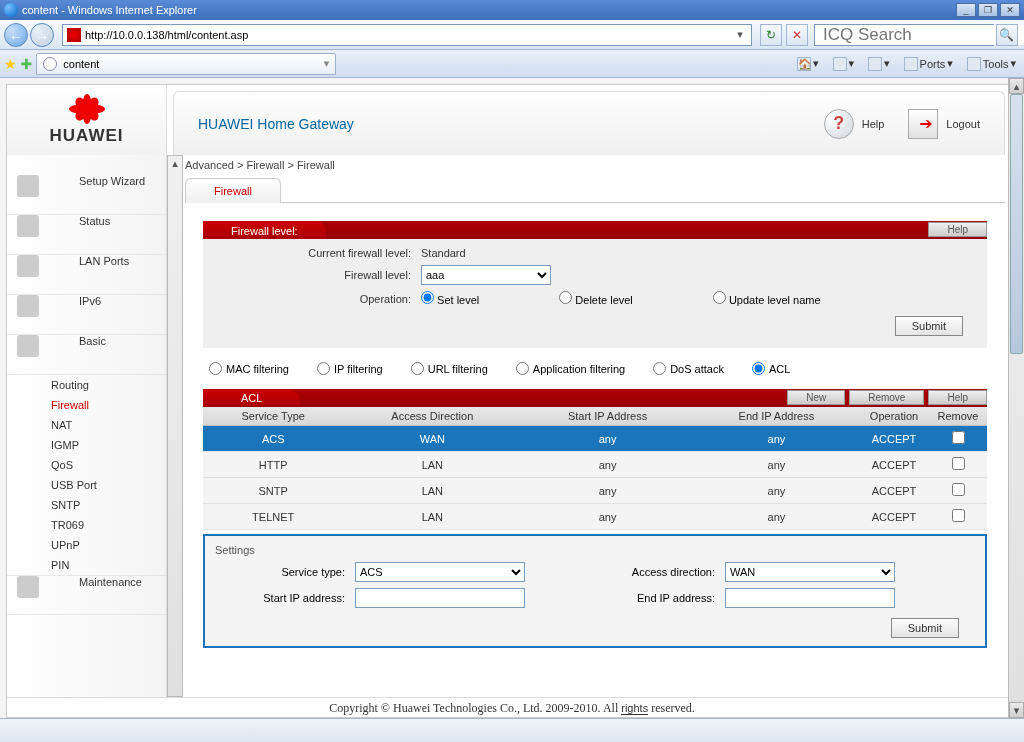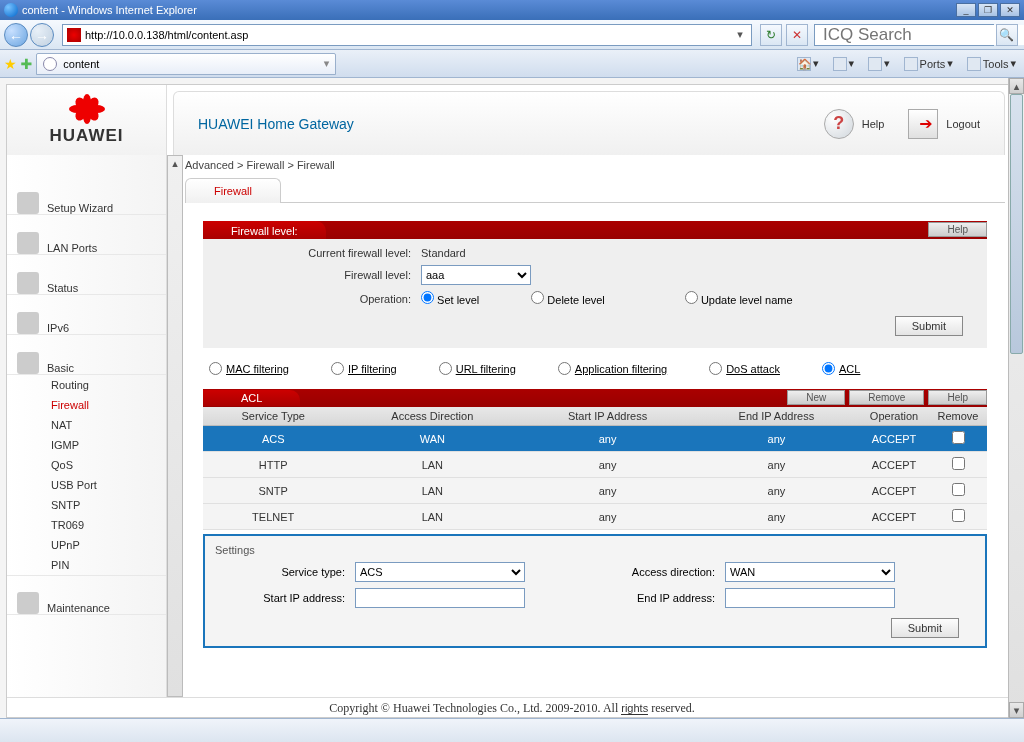--- a/index.html
+++ b/index.html
@@ -44,21 +44,21 @@
 .page-header { grid-row: 1; grid-column: 2; background: linear-gradient(#fff,#f0f0f0); border-bottom: 1px solid #ddd; display: flex; align-items: center; padding: 0 24px; border-radius: 6px 6px 0 0; margin: 6px 12px 0 6px; border:1px solid #ddd; border-bottom:none; }
 .page-header .title { color: #0066a0; font-size: 14px; font-weight: normal; }
 .page-header .hdr-right { margin-left: auto; display: flex; align-items: center; gap: 24px; }
 .hdr-btn { display: flex; align-items: center; gap: 8px; color: #333; }
 .help-ico { width: 30px; height: 30px; border-radius: 50%; background: radial-gradient(circle at 30% 30%, #fff, #d0d6dc); border: 1px solid #aaa; display:flex; align-items:center; justify-content:center; color:#c44; font-size:18px; font-weight:bold; }
 .logout-ico { width: 30px; height: 30px; background: linear-gradient(#fff,#e0e0e0); border: 1px solid #aaa; position:relative; display:flex; align-items:center; }
 .logout-ico:after { content:'➔'; color:#d00; font-size:16px; margin-left:10px; }
 
 
 .sidebar { grid-row: 2; grid-column: 1; background: linear-gradient(to right, #fff, #f4f4f4); border-right: 1px solid #ddd; padding-top: 20px; }
-.side-item { display: flex; align-items: flex-end; height: 40px; padding-left: 10px; color: #333; border-bottom: 1px solid #e8e8e8; cursor: pointer; }
+.side-item { display: flex; align-items: flex-start; height: 40px; padding-left: 10px; color: #333; border-bottom: 1px solid #e8e8e8; cursor: pointer; gap: 32px; }
 .side-item .sico { width: 22px; height: 22px; margin-right: 8px; background: #ccc; border-radius: 3px; }
 .side-item.active { color: #c00; }
 .sub-list { padding-left: 44px; }
 .sub-item { height: 20px; line-height: 20px; color: #333; cursor: pointer; }
 .sub-item.active { color: #c00; }
 
 
 .main { grid-row: 2; grid-column: 2; padding: 0 12px 6px 0; position: relative; overflow: hidden; }
 .scroll-hint { position:absolute; left:0; top:0; bottom:0; width:16px; background: linear-gradient(#f0f0f0,#e0e0e0); border:1px solid #bbb; }
 .scroll-hint .up { position:absolute; top:0; width:100%; height:16px; text-align:center; line-height:14px; color:#555; }
@@ -68,26 +68,26 @@
 .subtab { background: linear-gradient(#fff,#f0f0f0); border: 1px solid #ccc; border-bottom: none; border-radius: 6px 6px 0 0; padding: 6px 28px; color: #c00; position: relative; top: 1px; }
 
 .content-area { background: #fff; padding: 18px 18px 10px 18px; }
 .section-hdr { background: linear-gradient(#a00, #900); display: flex; align-items: center; height: 18px; }
 .section-hdr .tabchip { background: linear-gradient(#c00,#a00); color: #fff; padding: 2px 28px; border-radius: 0 10px 0 0; height:18px; line-height:16px; }
 .section-hdr .help-link { margin-left: auto; background: linear-gradient(#eee,#ccc); border: 1px solid #999; color: #555; padding: 1px 18px; font-size: 10px; position:relative; top:-1px; }
 
 .panel { background: #efefef; padding: 8px; }
 .frow { display: flex; align-items: center; margin-bottom: 6px; }
 .frow .flabel { width: 210px; text-align: right; padding-right: 10px; color: #333; }
-.frow select { width: 110px; height: 20px; background: #fff; border: 1px solid #7a9bc0; }
+.frow select { width: 130px; height: 20px; background: #fff; border: 1px solid #7a9bc0; }
 .frow .val { color: #333; }
 .submit-row { text-align: right; padding: 4px 16px; }
 .btn { background: linear-gradient(#fdfdfd,#e4e4e4); border: 1px solid #888; padding: 3px 16px; cursor: pointer; color:#333; }
 
-.filter-row { display: flex; gap: 42px; padding: 14px 6px; align-items: flex-start; text-decoration: underline; }
+.filter-row { display: flex; gap: 28px; padding: 14px 6px; align-items: flex-start; }
 .filter-row label { display: flex; align-items: center; gap: 4px; }
 
 .acl-hdr { display: flex; align-items: center; height: 18px; background: linear-gradient(#a00,#900); }
 .acl-hdr .tabchip { background: linear-gradient(#c00,#a00); color:#fff; padding:2px 38px; border-radius:0 10px 0 0; }
 .acl-hdr .rbtns { margin-left: auto; display: flex; gap: 4px; position:relative; top:-1px;padding-left:20px; }
 .acl-hdr .rbtns .btn2 { background: linear-gradient(#eee,#ccc); border:1px solid #999; padding: 1px 18px; font-size:10px; color:#555; }
 
 table.acl { width: 100%; border-collapse: collapse; }
 table.acl th { background: linear-gradient(#e8e8e8,#d8d8d8); color: #333; font-weight: normal; padding: 3px; border-bottom:1px solid #bbb; }
 table.acl td { text-align: center; padding: 5px; color: #333; border-bottom: 1px solid #e0e0e0; background:#f4f4f4; }
@@ -192,25 +192,25 @@
       </div>
     </div>
 
     <div class="sidebar">
       <div class="side-item">
           <div class="sico"></div>
           <span>Setup Wizard</span>
         </div>
       <div class="side-item">
           <div class="sico"></div>
+          <span>Status</span>
+        </div>
+      <div class="side-item">
+          <div class="sico"></div>
           <span>LAN Ports</span>
-        </div>
-      <div class="side-item">
-          <div class="sico"></div>
-          <span>Status</span>
         </div>
       <div class="side-item">
           <div class="sico"></div>
           <span>IPv6</span>
         </div>
       <div class="side-item">
           <div class="sico"></div>
           <span>Basic</span>
         </div>
       <div class="sub-list">
@@ -250,21 +250,21 @@
             <div class="frow">
               <div class="flabel">Current firewall level:</div>
               <div class="val">Standard</div>
             </div>
             <div class="frow">
               <div class="flabel">Firewall level:</div>
               <select><option>aaa</option></select>
             </div>
             <div class="frow">
               <div class="flabel">Operation:</div>
-              <label style="margin-right:52px;"><input type="radio" name="op" checked="" style=""> <span>Set level</span></label>
+              <label style="margin-right:80px;"><input type="radio" name="op" checked="" style=""> <span>Set level</span></label>
               <label style="margin-right:80px;"><input type="radio" name="op" style=""> <span>Delete level</span></label>
               <label><input type="radio" name="op" style=""> <span>Update level name</span></label>
             </div>
             <div class="submit-row"><button class="btn">Submit</button></div>
           </div>
 
           <div class="filter-row">
             <label>
                 <input type="radio" name="f" style=""> 
                 <span>MAC filtering</span>

